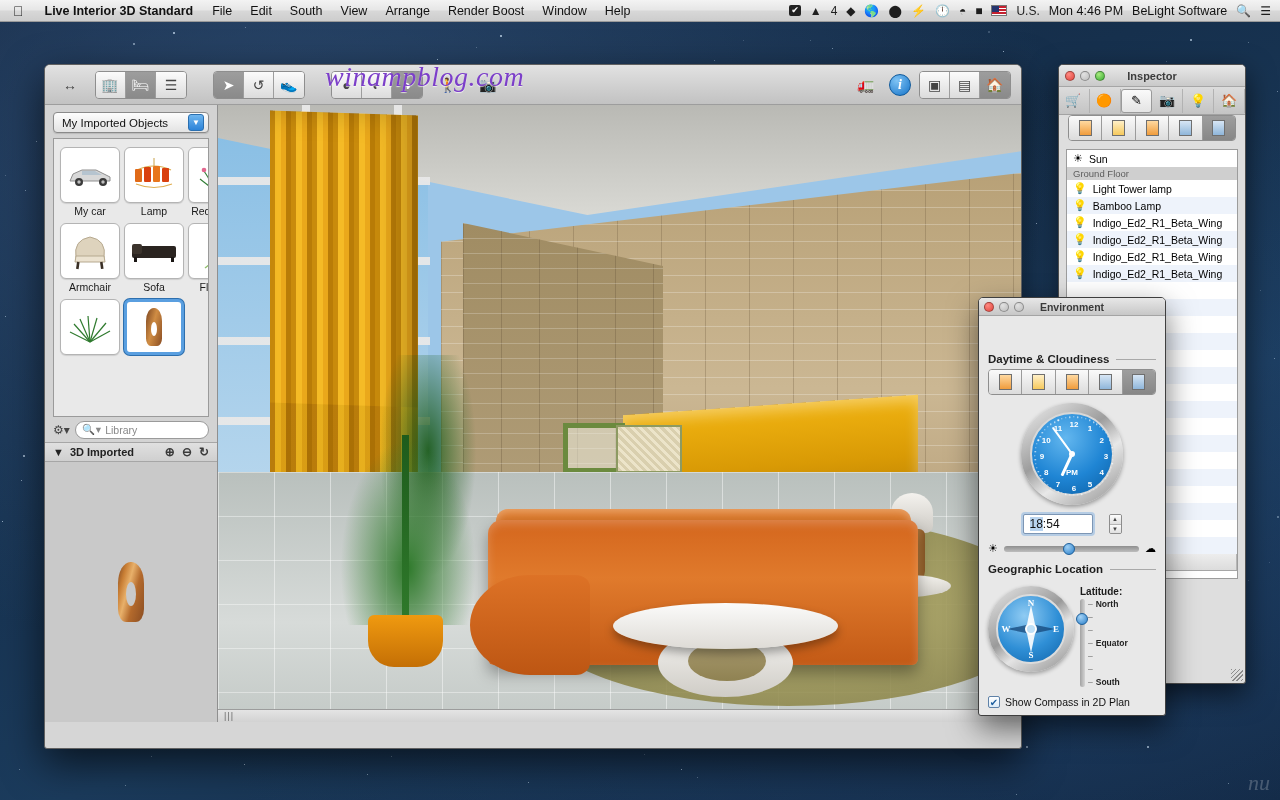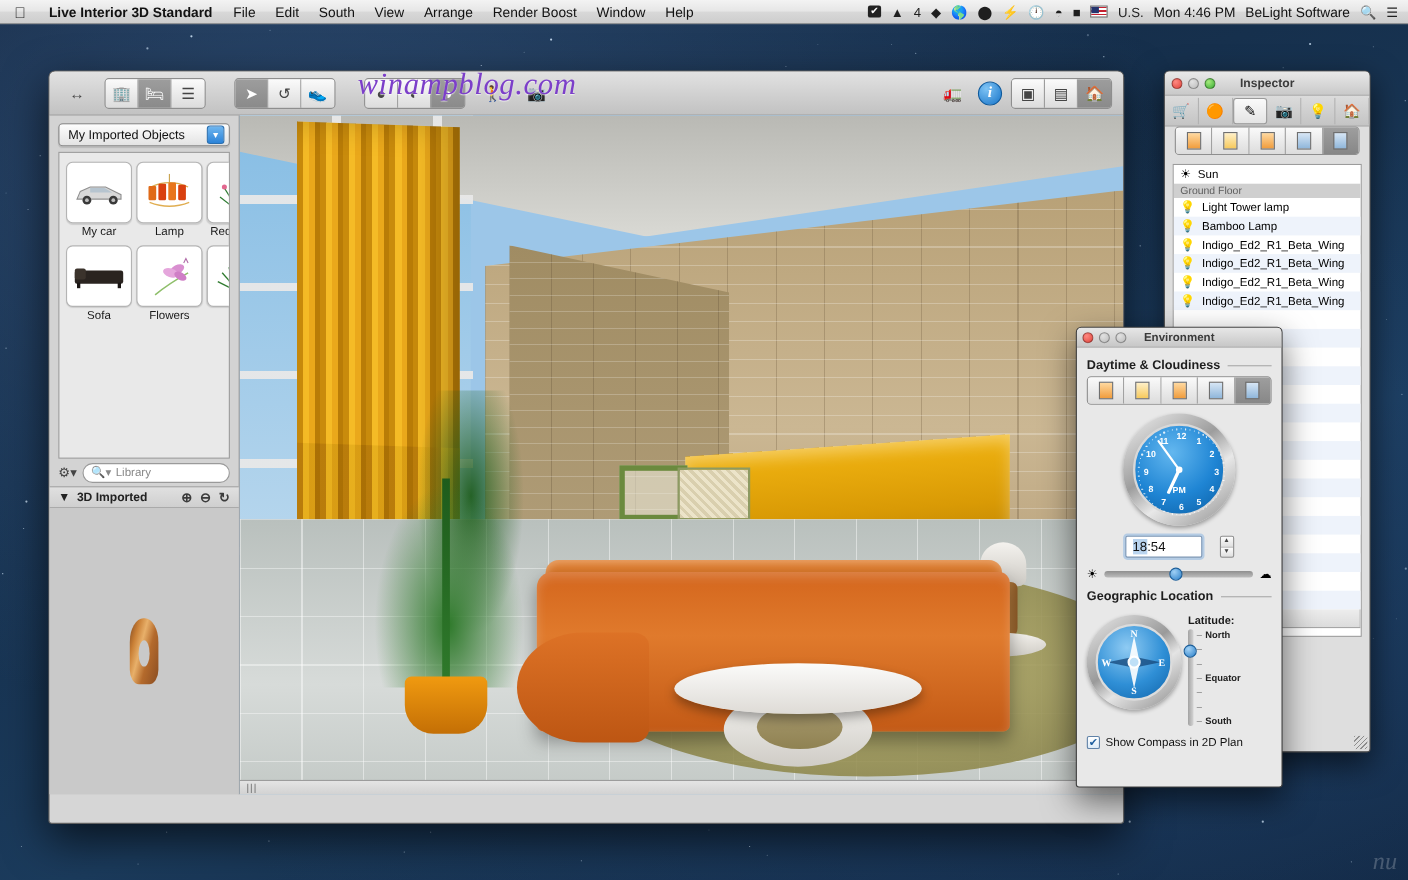--- a/index.html
+++ b/index.html
@@ -122,21 +122,21 @@
     font-size:11.5px; color:#111; box-shadow:0 1px 1px rgba(0,0,0,.12);
   }
   .popup-arrow {
     margin-left:auto; width:16px; height:17px; border-radius:3px;
     background: linear-gradient(to bottom,#6fb6ef,#2c83d8);
     color:#fff; font-size:8px; display:flex; align-items:center; justify-content:center;
     border:1px solid #2a6fb0;
   }
   .objgrid {
     flex:1; background:#e9e9e9; border:1px solid #9a9a9a; margin:0 8px;
-    display:grid; grid-template-columns:1fr 1fr 1fr 1fr; gap:2px 4px;
+    display:grid; grid-template-columns:1fr 1fr 1fr; gap:2px 4px;
     padding:8px 6px; align-content:start; overflow:hidden;
   }
   .objcell { display:flex; flex-direction:column; align-items:center; }
   .objthumb {
     width:60px; height:56px; background:#fff;
     border:1px solid #b4b4b4; border-radius:6px;
     display:flex; align-items:center; justify-content:center;
     box-shadow:0 1px 1px rgba(0,0,0,.12);
   }
   .objcell.sel .objthumb { border:3px solid #5a9fe0; box-shadow:0 0 0 1px #2d6fae; }
@@ -382,21 +382,21 @@
     background:#e8e8e8; border:1px solid #3f3f3f; border-radius:5px 5px 3px 3px;
     box-shadow:0 12px 30px rgba(0,0,0,.55); z-index:40; overflow:hidden;
   }
   .env-title {
     height:18px; background:linear-gradient(to bottom,#e7e7e7,#c7c7c7);
     border-bottom:1px solid #a4a4a4; display:flex; align-items:center; position:relative;
   }
   .env-title .traffic { gap:5px; padding-left:5px; }
   .env-title .tl { width:10px; height:10px; }
   .env-title .lbl { position:absolute; left:0; right:0; text-align:center; font-size:10.5px; font-weight:600; color:#3a3a3a; }
-  .env-body { padding:8px 9px; }
+  .env-body { padding:8px 9px;margin-top:27px; }
   .clock-wrap { display:flex; justify-content:center; margin-top:8px; }
   .clock {
     width:102px; height:102px; border-radius:50%;
     background: linear-gradient(145deg,#f2f2f2,#9d9d9d 42%,#e8e8e8 62%,#8d8d8d);
     display:flex; align-items:center; justify-content:center;
     box-shadow:0 2px 4px rgba(0,0,0,.35);
   }
   .clock-face {
     width:84px; height:84px; border-radius:50%; position:relative;
     background: radial-gradient(circle at 42% 30%, #63b7ef 0%, #1f85d4 55%, #0b5ea3 100%);

